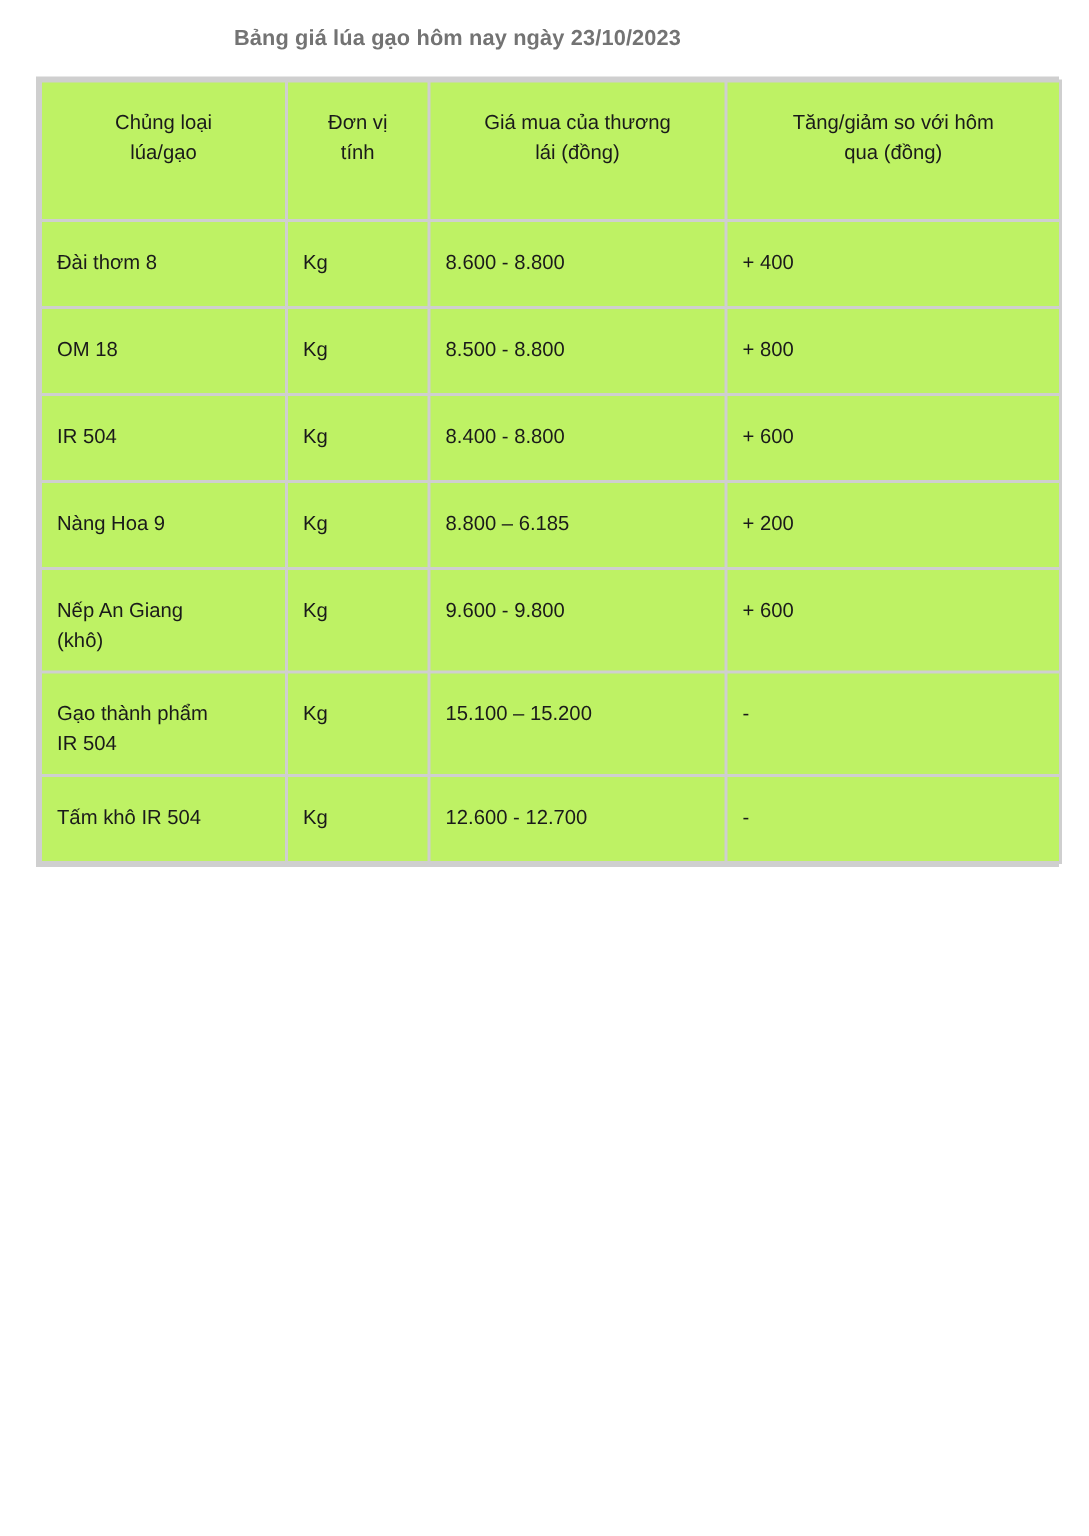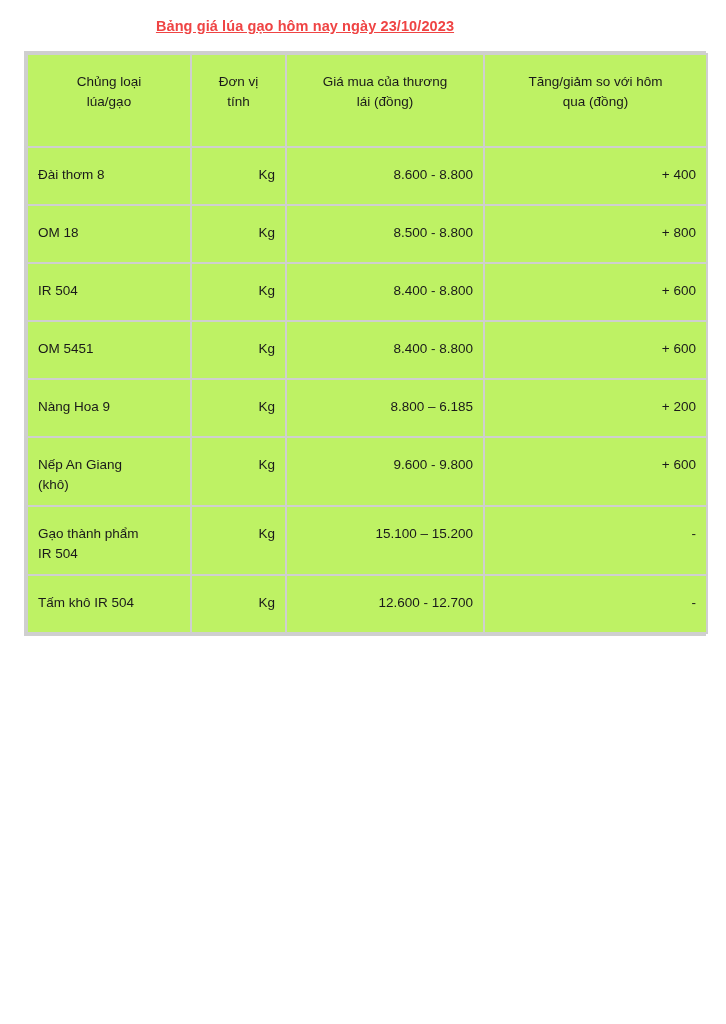--- a/index.html
+++ b/index.html
@@ -24,23 +24,22 @@
 
   .page-title {
     position: absolute;
     left: 0;
     top: 16px;
     width: 610px;
     text-align: center;
     font-size: 14.5px;
     font-weight: bold;
     letter-spacing: 0.1px;
-    color: #ef4444;
+    color: #737373;
     line-height: 20px;
-    text-decoration: underline;
   }
 
   .price-table-wrap {
     position: absolute;
     left: 24px;
     top: 51px;
     width: 682px;
     background: #cfcfcf;
     padding: 2px;
     box-sizing: border-box;
@@ -82,21 +81,21 @@
     height: 56px;
   }
 
   td.col-name {
     text-align: left;
     padding-left: 18px;
   }
   td.col-unit,
   td.col-price,
   td.col-change {
-    text-align: right;
+    text-align: left;
   }
 
   .cell-line { display: block; }
 </style>
 </head>
 <body>
 
 <div class="page">
 
   <div class="page-title">Bảng giá lúa gạo hôm nay ngày 23/10/2023</div>
@@ -149,28 +148,20 @@
           <tr>
             <td class="col-name">
               <span class="cell-line">IR 504</span>
             </td>
             <td class="col-unit">Kg</td>
             <td class="col-price">8.400 - 8.800</td>
             <td class="col-change">+ 600</td>
           </tr>
           <tr>
             <td class="col-name">
-              <span class="cell-line">OM 5451</span>
-            </td>
-            <td class="col-unit">Kg</td>
-            <td class="col-price">8.400 - 8.800</td>
-            <td class="col-change">+ 600</td>
-          </tr>
-          <tr>
-            <td class="col-name">
               <span class="cell-line">Nàng Hoa 9</span>
             </td>
             <td class="col-unit">Kg</td>
             <td class="col-price">8.800 – 6.185</td>
             <td class="col-change">+ 200</td>
           </tr>
           <tr>
             <td class="col-name">
               <span class="cell-line">Nếp An Giang</span>
               <span class="cell-line">(khô)</span>

